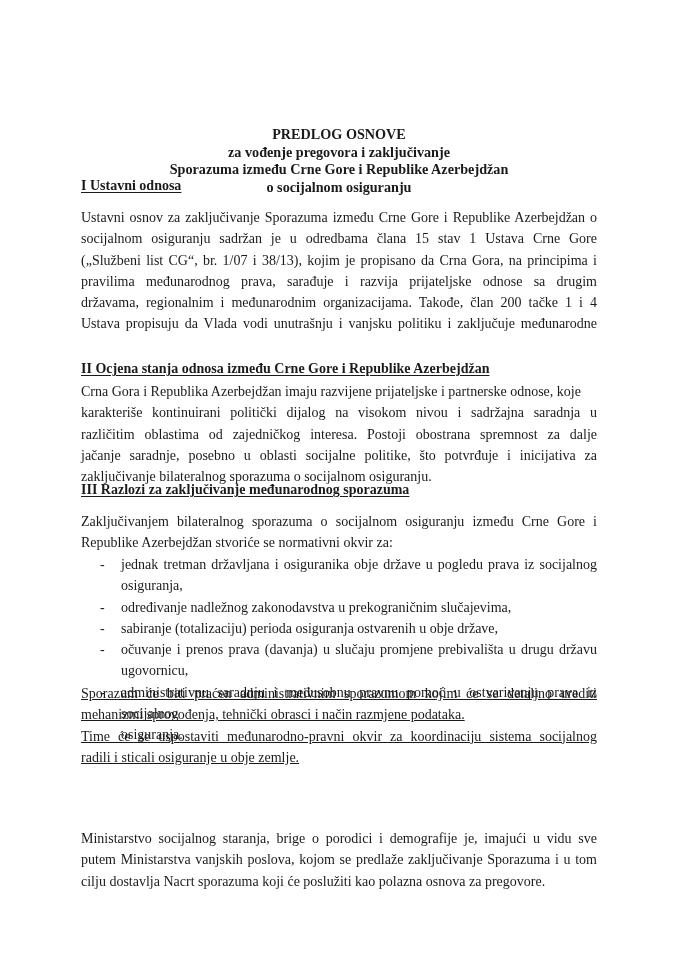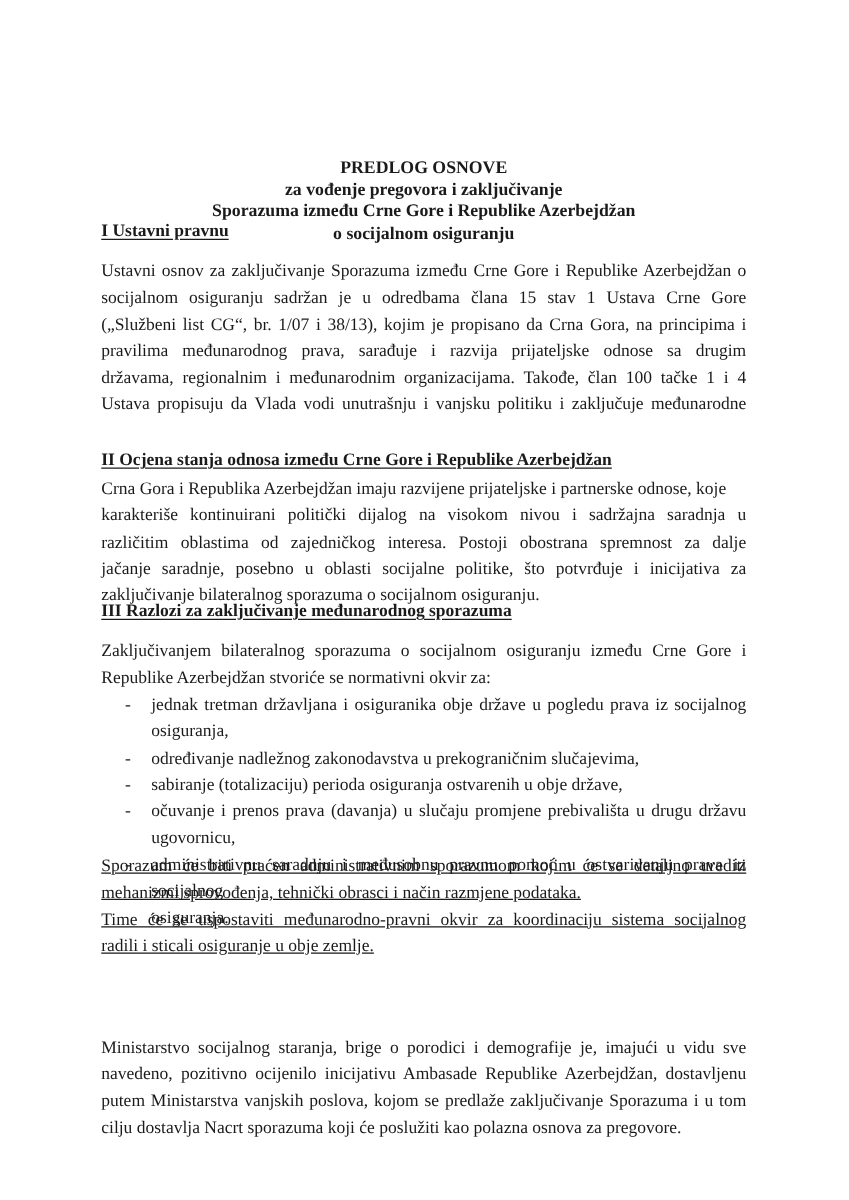--- a/index.html
+++ b/index.html
@@ -23,27 +23,27 @@
 
 <div class="page">
 
   <div class="title-block">
     <span class="line">PREDLOG OSNOVE</span>
     <span class="line">za vođenje pregovora i zaključivanje</span>
     <span class="line">Sporazuma između Crne Gore i Republike Azerbejdžan</span>
     <span class="line">o socijalnom osiguranju</span>
   </div>
 
-  <div class="heading" style="top:177px;">I Ustavni pravnu</div>
+  <div class="heading" style="top:177px;">I Ustavni odnosa</div>
   <div class="para" style="top:207px;">
     <span class="line just">Ustavni osnov za zaključivanje Sporazuma između Crne Gore i Republike Azerbejdžan o</span>
     <span class="line just">socijalnom osiguranju sadržan je u odredbama člana 15 stav 1 Ustava Crne Gore</span>
     <span class="line just">(„Službeni list CG“, br. 1/07 i 38/13), kojim je propisano da Crna Gora, na principima i</span>
     <span class="line just">pravilima međunarodnog prava, sarađuje i razvija prijateljske odnose sa drugim</span>
-    <span class="line just">državama, regionalnim i međunarodnim organizacijama. Takođe, član 100 tačke 1 i 4</span>
+    <span class="line just">državama, regionalnim i međunarodnim organizacijama. Takođe, član 200 tačke 1 i 4</span>
     <span class="line just">Ustava propisuju da Vlada vodi unutrašnju i vanjsku politiku i zaključuje međunarodne</span>
   </div>
 
   <div class="heading" style="top:360px;">II Ocjena stanja odnosa između Crne Gore i Republike Azerbejdžan</div>
   <div class="para" style="top:381px;">
     <span class="line">Crna Gora i Republika Azerbejdžan imaju razvijene prijateljske i partnerske odnose, koje</span>
     <span class="line just">karakteriše kontinuirani politički dijalog na visokom nivou i sadržajna saradnja u</span>
     <span class="line just">različitim oblastima od zajedničkog interesa. Postoji obostrana spremnost za dalje</span>
     <span class="line just">jačanje saradnje, posebno u oblasti socijalne politike, što potvrđuje i inicijativa za</span>
     <span class="line">zaključivanje bilateralnog sporazuma o socijalnom osiguranju.</span>
@@ -83,18 +83,17 @@
 
   <div class="para" style="top:683px;text-decoration:underline;">
     <span class="line just">Sporazum će biti praćen administrativnim sporazumom kojim će se detaljno urediti</span>
     <span class="line">mehanizmi sprovođenja, tehnički obrasci i način razmjene podataka.</span>
     <span class="line just">Time će se uspostaviti međunarodno-pravni okvir za koordinaciju sistema socijalnog</span>
     <span class="line">radili i sticali osiguranje u obje zemlje.</span>
   </div>
 
   <div class="para" style="top:808px;margin-top:20px;">
     <span class="line just">Ministarstvo socijalnog staranja, brige o porodici i demografije je, imajući u vidu sve</span>
-    <span class="line just">navedeno, pozitivno ocijenilo inicijativu Ambasade Republike Azerbejdžan, dostavljenu</span>
     <span class="line just">putem Ministarstva vanjskih poslova, kojom se predlaže zaključivanje Sporazuma i u tom</span>
     <span class="line">cilju dostavlja Nacrt sporazuma koji će poslužiti kao polazna osnova za pregovore.</span>
   </div>
 
 </div>
 
 </body></html>

